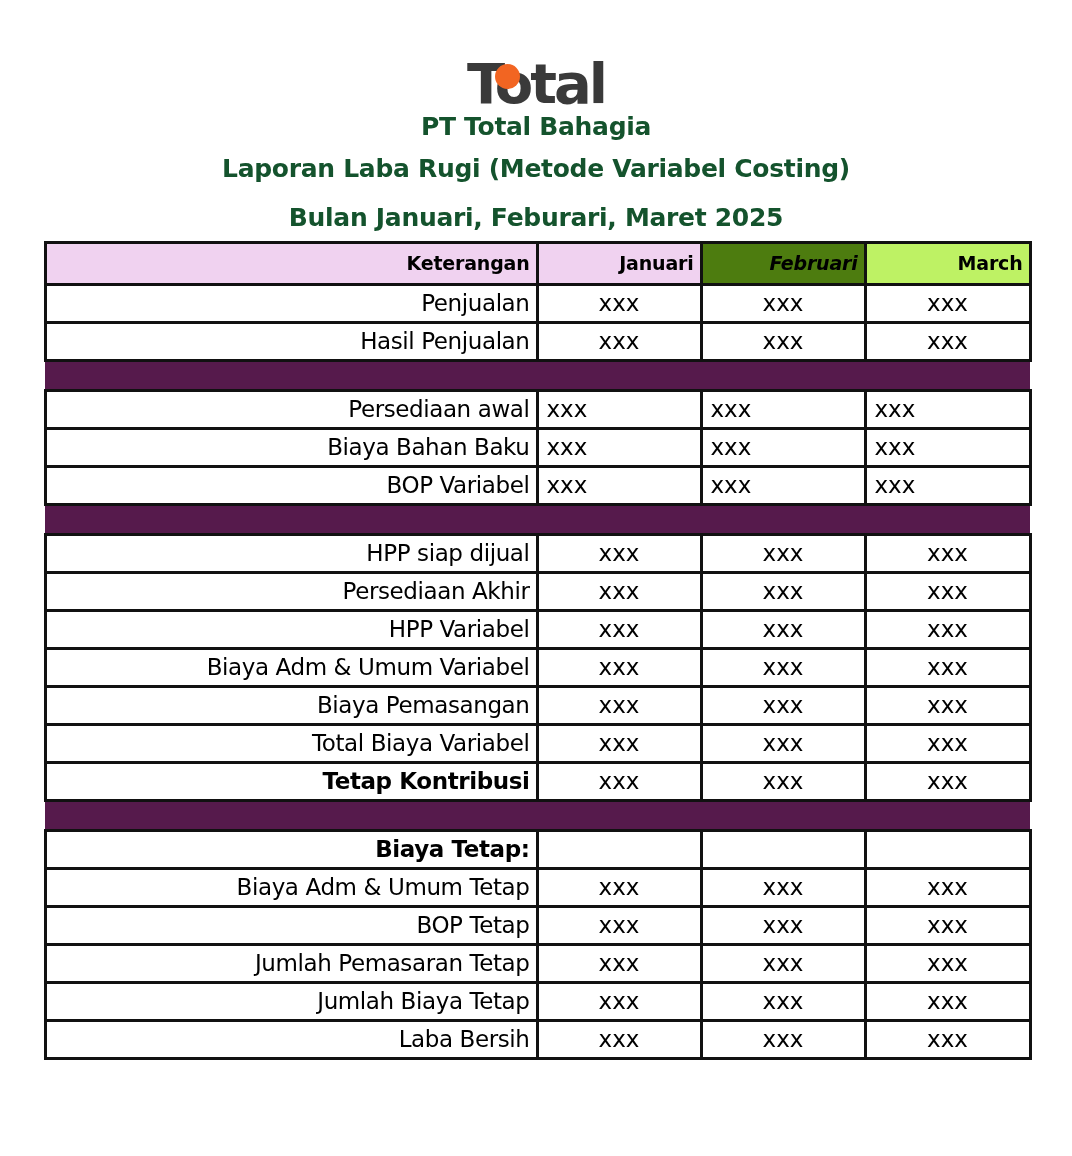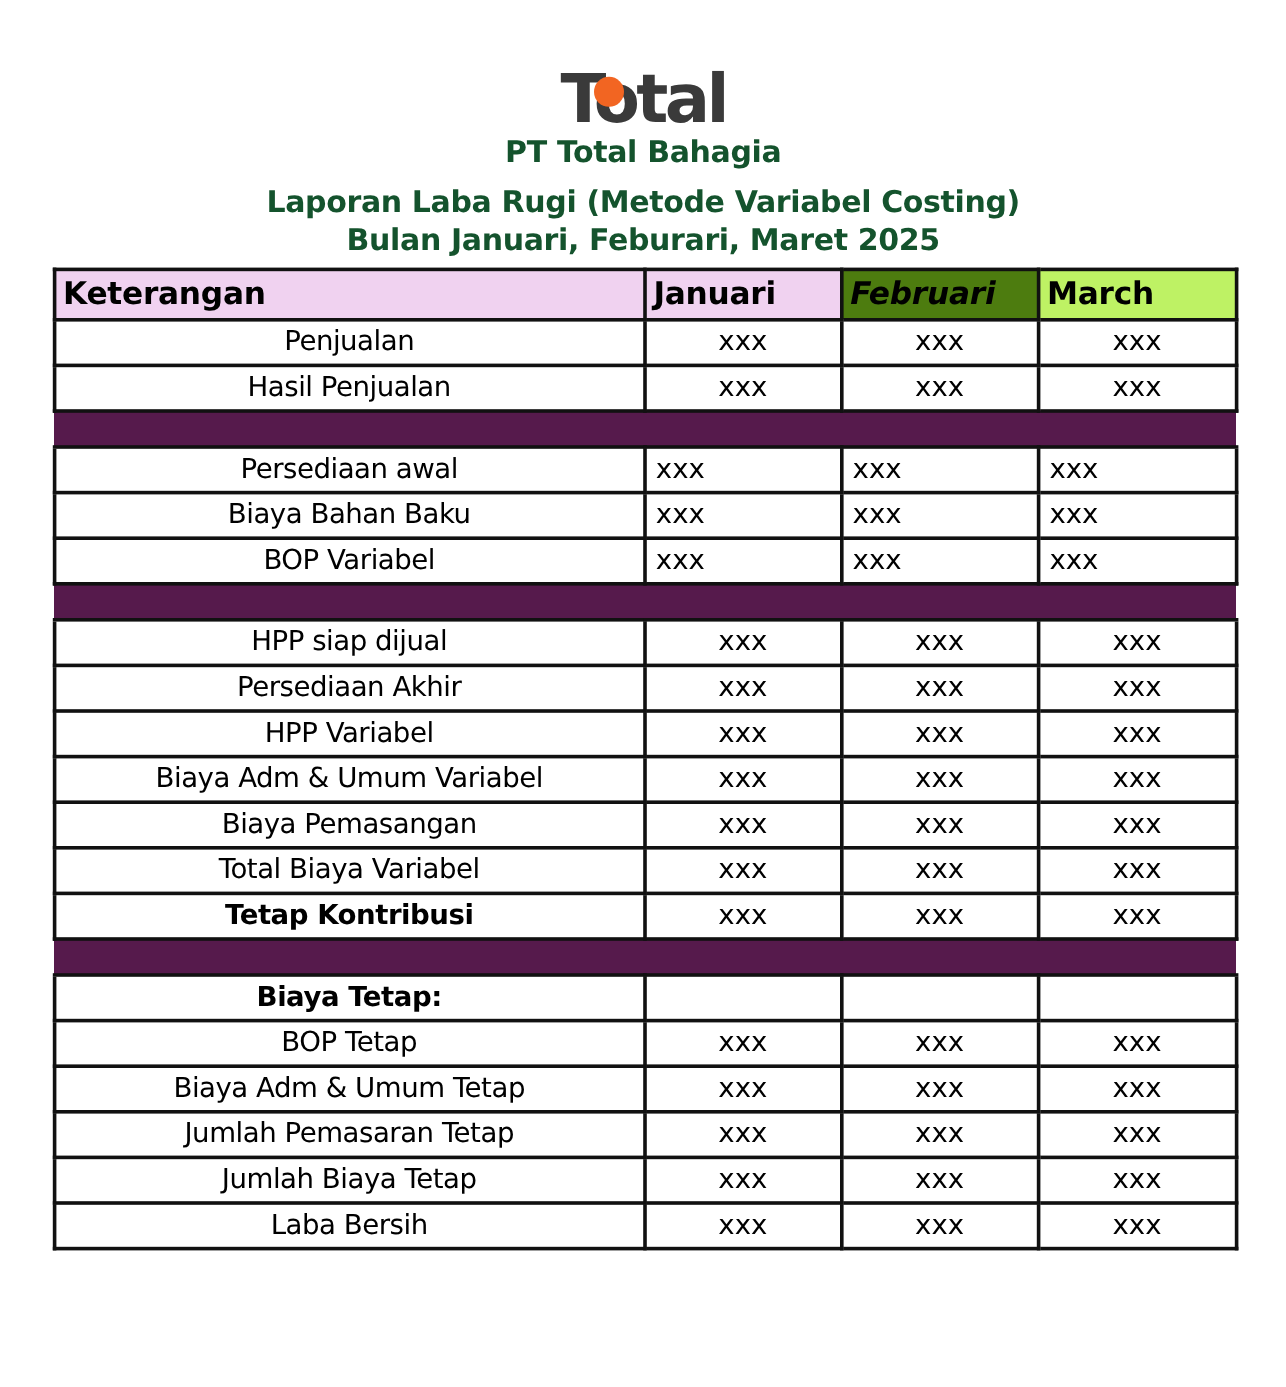--- a/index.html
+++ b/index.html
@@ -51,21 +51,21 @@
     line-height: 1.18;
   }
   .titles div {
     font-family: "DejaVu Sans", sans-serif;
     font-weight: bold;
     color: #14532d;
     letter-spacing: -0.3px;
   }
   .t1 { font-size: 25px; }
   .t2 { font-size: 25px; margin-top: 12px; }
-  .t3 { font-size: 25px; margin-top: 2px; }
+  .t3 { font-size: 25px; margin-top: 20px; }
 
   
   .table-wrap {
     margin: 8px auto 0 auto;
     width: 985px;
   }
   table.report {
     border-collapse: collapse;
     width: 985px;
     table-layout: fixed;
@@ -84,29 +84,29 @@
     font-weight: normal;
     box-sizing: border-box;
     vertical-align: middle;
     background: #ffffff;
   }
 
   
   tr.head th {
     background: #F0D2F0;
     font-weight: bold;
-    text-align: left;
-    font-size: 26px;
+    text-align: right;
+    font-size: 19px;
     height: 42px;
     letter-spacing: -0.2px;
   }
 
   
   td.label {
-    text-align: center;
+    text-align: right;
     letter-spacing: -0.4px;
     padding-left: 7px;
   }
   td.label.bold { font-weight: bold; }
 
   
   td.val        { text-align: center; font-size: 22px; }
   td.val.left   { text-align: left; padding-left: 8px; }
 
   
@@ -233,27 +233,27 @@
         <tr class="divider">
           <td colspan="4" style="background: rgb(86, 26, 76);"></td>
         </tr>
         <tr>
           <td class="label bold">Biaya Tetap:</td>
           <td class="val"></td>
           <td class="val"></td>
           <td class="val"></td>
         </tr>
         <tr>
+          <td class="label">Biaya Adm &amp; Umum Tetap</td>
+          <td class="val">xxx</td>
+          <td class="val">xxx</td>
+          <td class="val">xxx</td>
+        </tr>
+        <tr>
           <td class="label">BOP Tetap</td>
-          <td class="val">xxx</td>
-          <td class="val">xxx</td>
-          <td class="val">xxx</td>
-        </tr>
-        <tr>
-          <td class="label">Biaya Adm &amp; Umum Tetap</td>
           <td class="val">xxx</td>
           <td class="val">xxx</td>
           <td class="val">xxx</td>
         </tr>
         <tr>
           <td class="label">Jumlah Pemasaran Tetap</td>
           <td class="val">xxx</td>
           <td class="val">xxx</td>
           <td class="val">xxx</td>
         </tr>

